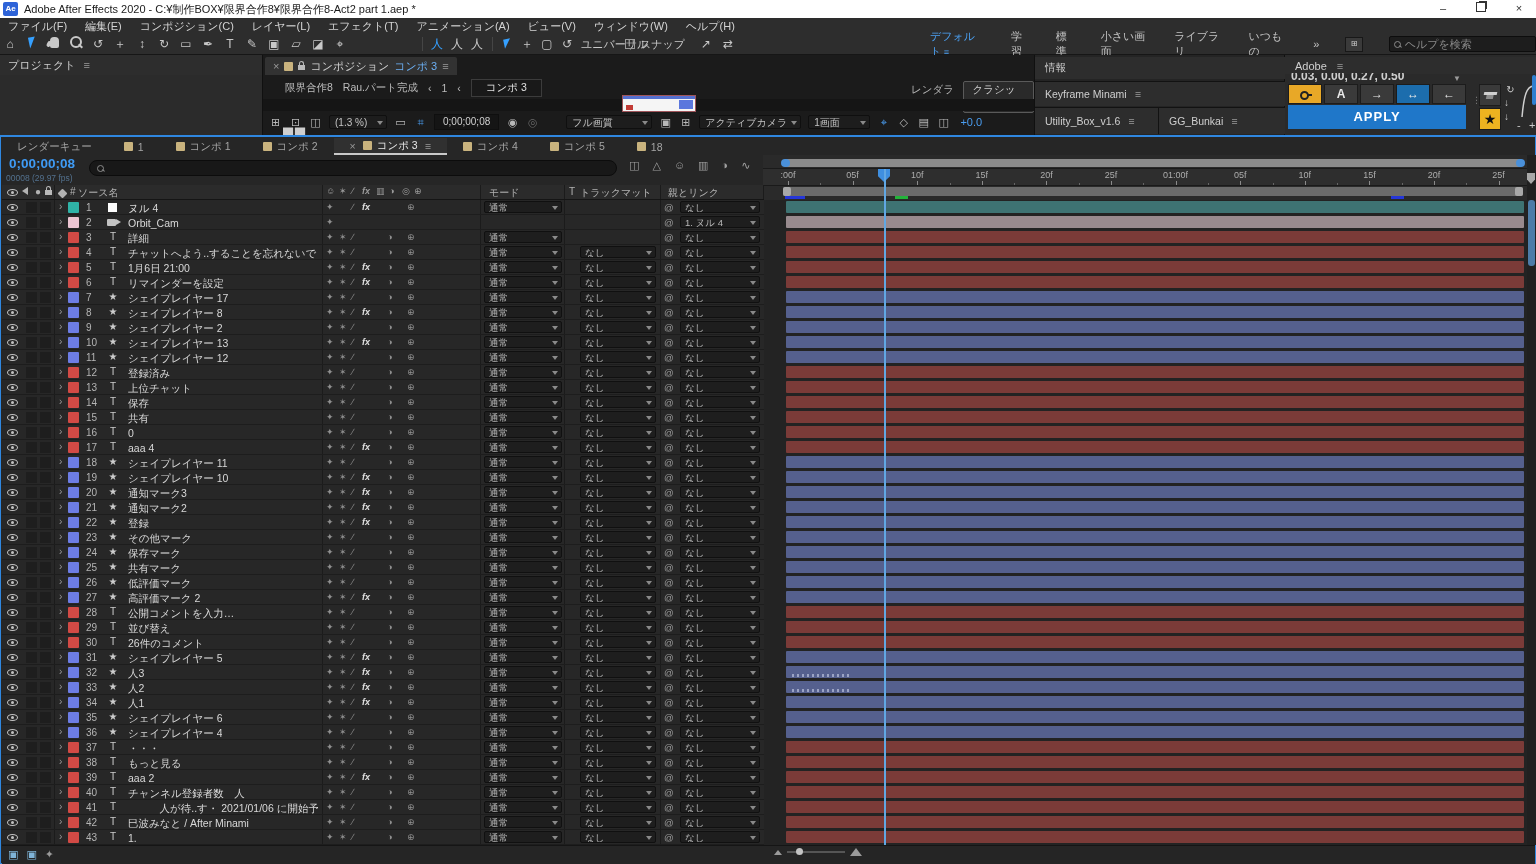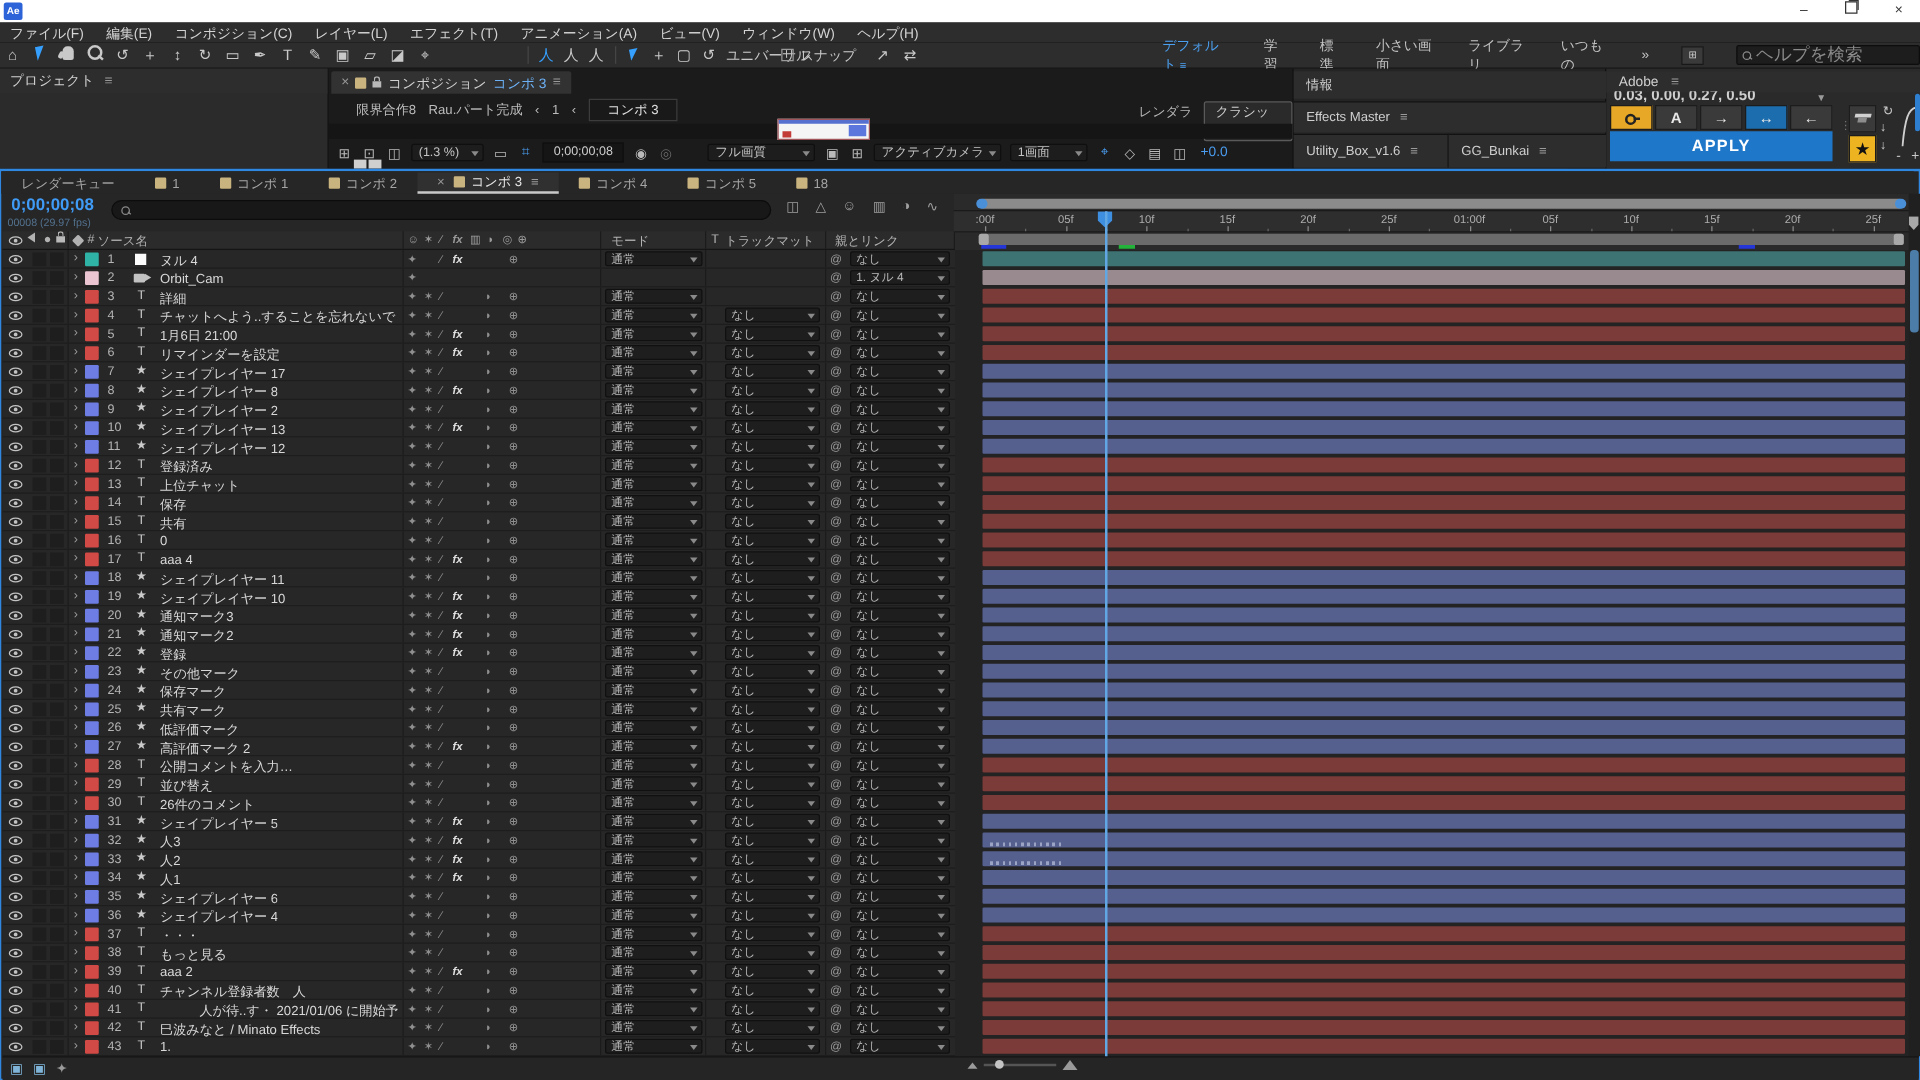--- a/index.html
+++ b/index.html
@@ -28,21 +28,21 @@
   #axisgrp{left:422px;top:0;height:20px;display:flex;align-items:center;gap:8px;font-size:11px}
   #gizmogrp{left:492px;top:0;height:20px;display:flex;align-items:center;gap:8px;color:#c9c9c9;font-size:11px}
   .vsep{width:1px;height:14px;background:#454545}
   #snapgrp{left:625px;top:0;height:20px;display:flex;align-items:center;gap:5px;color:#c9c9c9;font-size:11px}
   .chk{width:8px;height:8px;border:1px solid #9a9a9a}
   #miscgrp{left:700px;top:0;height:20px;display:flex;align-items:center;gap:10px;color:#c9c9c9;font-size:11px}
   #workspaces{left:930px;top:0;height:20px;display:flex;align-items:center;gap:26px;font-size:11px;color:#c3c3c3}
   .ws.active{color:#4ba0f2}
   .ws-menu{color:#4ba0f2;font-size:9px}
   #panelbtn{width:18px;height:13px;background:#3a3a3a;border:1px solid #181818;color:#cfcfcf;font-size:8px;text-align:center;line-height:12px}
-  #helpsearch{width:160px;height:14px;background:#1d1d1d;border:1px solid #0d0d0d;border-radius:2px;color:#8a8a8a;font-size:14px;display:flex;align-items:center;gap:4px;padding:0 4px}
+  #helpsearch{width:160px;height:14px;background:#1d1d1d;border:1px solid #0d0d0d;border-radius:2px;color:#8a8a8a;font-size:11px;display:flex;align-items:center;gap:4px;padding:0 4px}
   .minimag{display:inline-block;width:5px;height:5px;border:1px solid #8a8a8a;border-radius:50%;position:relative}
   .minimag::after{content:"";position:absolute;left:4px;top:4px;width:3px;height:1px;background:#8a8a8a;transform:rotate(40deg)}
   
   #midrow{left:0;top:55px;width:1254px;height:80px;background:#1d1d1d}
   .panelhead{background:#2d2d2d;color:#cfcfcf;font-size:11px;height:20px;line-height:20px;padding:0 8px;box-sizing:border-box;white-space:nowrap;overflow:hidden}
   .pmenu{color:#9a9a9a;margin-left:8px}
   #projpanel{left:0;top:0;width:263px;height:80px;background:#2b2b2b;border-right:1px solid #101010;box-sizing:border-box}
   #comppanel{left:263px;top:0;width:772px;height:80px;background:#1b1b1b;border-right:1px solid #101010;box-sizing:border-box}
   #comptab{left:2px;top:2px;height:18px;display:flex;align-items:center;gap:5px;font-size:11px;color:#cfcfcf;background:#323232;padding:0 8px;border-radius:2px 2px 0 0}
   .tabswatch{width:9px;height:9px;background:#c9b37e;border-radius:1px}
@@ -166,20 +166,21 @@
   .mtn-s{width:0;height:0;border-left:4px solid transparent;border-right:4px solid transparent;border-bottom:5px solid #9a9a9a}
   .mtn-l{width:0;height:0;border-left:6px solid transparent;border-right:6px solid transparent;border-bottom:8px solid #9a9a9a}
   #ztrack{width:58px;height:2px;background:#555;position:relative}
   #zthumb{position:absolute;left:9px;top:-3px;width:7px;height:7px;background:#c4c4c4;border-radius:50%}
 </style>
 </head>
 <body>
 
 <div id="titlebar" class="abs">
   <div id="aebadge" class="abs">Ae</div>
+  <div id="wtitle" class="abs">Adobe After Effects 2020 - C:¥制作BOX¥限界合作8¥限界合作8-Act2 part 1.aep *</div>
   <div id="ctl-min" class="abs winctl">–</div>
   <div id="ctl-res" class="abs winctl"><span id="resbox"></span></div>
   <div id="ctl-close" class="abs winctl">×</div>
 </div>
 
 <div id="menubar" class="abs">
     <span class="menu-item">ファイル(F)</span>
     <span class="menu-item">編集(E)</span>
     <span class="menu-item">コンポジション(C)</span>
     <span class="menu-item">レイヤー(L)</span>
@@ -302,21 +303,21 @@
         <span class="cico">◫</span>
         <span class="cico" style="color: rgb(74, 157, 240); min-width: 28px;">+0.0</span>
       </div>
   </div>
 
   <div id="stackpanels" class="abs">
     <div id="infohead" class="abs subhead">
         <span>情報</span>
       </div>
     <div id="kfmhead" class="abs subhead">
-        <span>Effects Master</span>
+        <span>Keyframe Minami</span>
         <span class="pmenu">≡</span>
       </div>
     <div id="utilhead" class="abs subhead">
         <span>Utility_Box_v1.6</span>
         <span class="pmenu">≡</span>
       </div>
     <div id="gghead" class="abs subhead">
         <span>GG_Bunkai</span>
         <span class="pmenu">≡</span>
       </div>
@@ -1382,21 +1383,21 @@
       </div>
       <div class="tlrow">
         <div class="rowL">
           <span class="eyeico"></span>
           <span class="cell" style="left: 24px;"></span>
           <span class="cell" style="left: 38px;"></span>
           <span class="exparrow">›</span>
           <span class="lswatch" style="background: rgb(209, 74, 69);"></span>
           <span class="lnum">42</span>
           <span class="typico">T</span>
-          <span class="lname">巳波みなと / Minato Effects</span>
+          <span class="lname">巳波みなと / After Minami</span>
           <span class="sw1" style="left: 324px;">✦</span>
           <span class="sw1" style="left: 337px;">✶</span>
           <span class="sw1" style="left: 350px;">∕</span>
           <span class="sw1" style="left: 385px;">◑</span>
           <span class="sw1" style="left: 405px;">⊕</span>
           <span class="dd" style="left: 482px; width: 78px;">通常</span>
           <span class="dd" style="left: 578px; width: 76px;">なし</span>
           <span class="pick">@</span>
           <span class="dd" style="left: 678px; width: 80px;">なし</span>
         </div>

